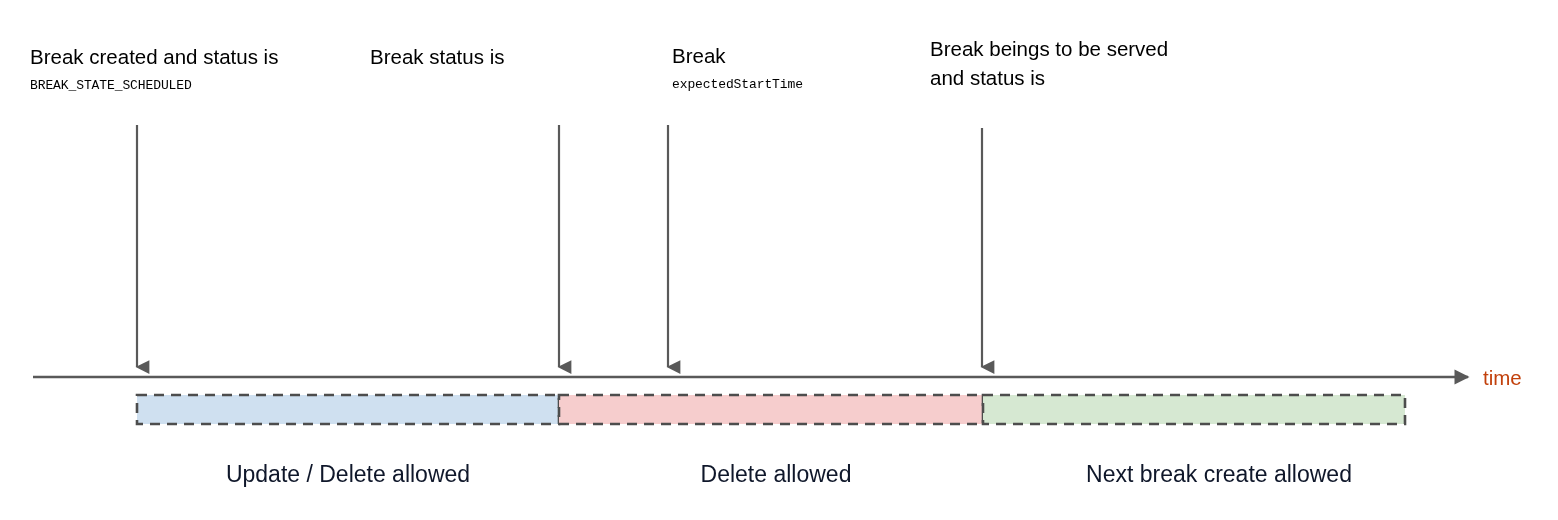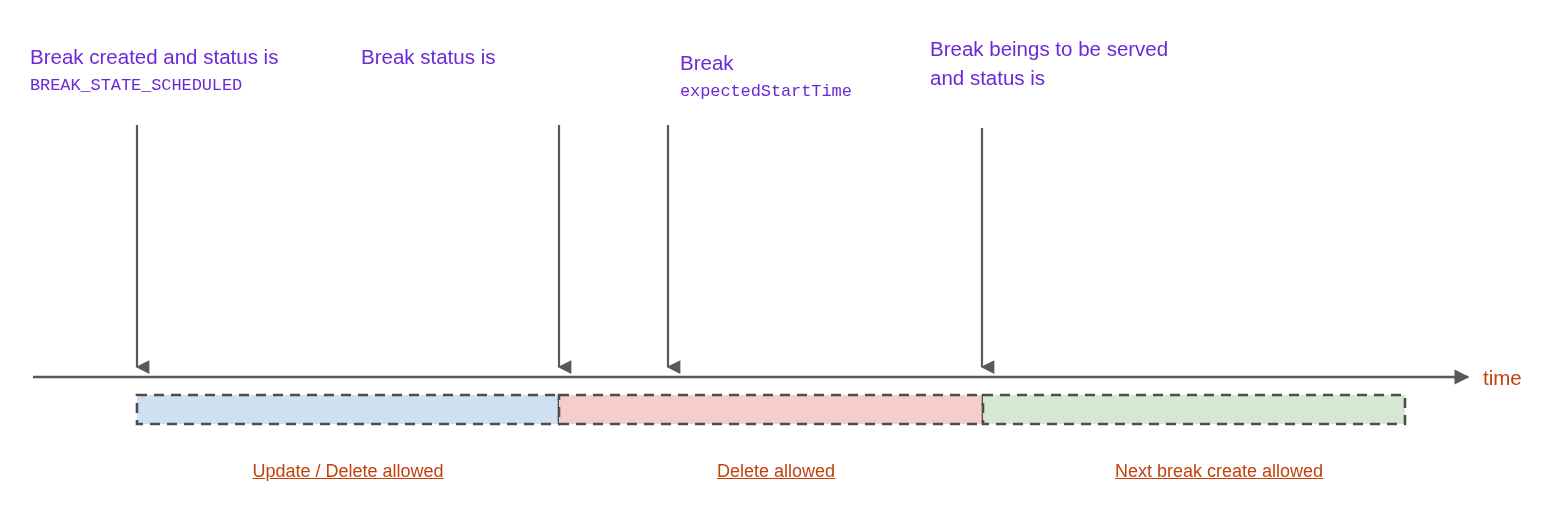--- a/index.html
+++ b/index.html
@@ -24,43 +24,42 @@
     left: 0;
     top: 0;
     width: 1558px;
     height: 520px;
   }
   .anno {
     position: absolute;
     font-family: "Liberation Sans", sans-serif;
     font-size: 20.5px;
     line-height: 29px;
-    color: #6d28d9;
+    color: #000000;
     white-space: nowrap;
   }
   .anno .mono {
     font-family: "Liberation Mono", "DejaVu Sans Mono", monospace;
-    font-size: 17px;
+    font-size: 13px;
     letter-spacing: -0.1px;
   }
   .anno .plain {
     font-family: "Liberation Sans", sans-serif;
     font-size: 20.5px;
   }
   .anno-line {
     display: block;
   }
   .seg-label {
     position: absolute;
     font-family: "Liberation Sans", sans-serif;
-    font-size: 18px;
-    color: #c2410c;
+    font-size: 23px;
+    color: #0f172a;
     white-space: nowrap;
     transform: translateX(-50%);
-    text-decoration: underline;
   }
   .axis-label {
     position: absolute;
     font-family: "Liberation Sans", sans-serif;
     font-size: 20.5px;
     color: #c2410c;
     white-space: nowrap;
   }
 </style>
 </head>
@@ -94,25 +93,25 @@
       <rect id="segment-rect-1" stroke-dasharray="10 7" stroke-width="2.6" x="559" y="395" width="424" height="29" fill="#f6cdcd" stroke="#4d4d4d"></rect>
       <rect id="segment-rect-2" stroke-dasharray="10 7" stroke-width="2.6" x="983" y="395" width="422" height="29" fill="#d6e8d2" stroke="#4d4d4d"></rect>
     </g>
   </svg>
 
   <div class="anno" id="anno-0" style="left: 30px; top: 42px;">
     <span class="anno-line plain">Break created and status is</span>
     <span class="anno-line mono">BREAK_STATE_SCHEDULED</span>
   </div>
 
-  <div class="anno" id="anno-1" style="left: 361px; top: 42px; text-align: center;">
+  <div class="anno" id="anno-1" style="left: 370px; top: 42px; text-align: center;">
     <span class="anno-line plain">Break status is</span>
   </div>
 
-  <div class="anno" id="anno-2" style="left: 672px; top: 48px; margin-left: 8px;">
+  <div class="anno" id="anno-2" style="left: 672px; top: 41px;">
     <span class="anno-line plain">Break</span>
     <span class="anno-line mono">expectedStartTime</span>
   </div>
 
   <div class="anno" id="anno-3" style="left: 930px; top: 34px;">
     <span class="anno-line plain">Break beings to be served</span>
     <span class="anno-line plain">and status is</span>
   </div>
 
   <div class="seg-label" id="seg-label-0" style="left: 348px; top: 461px;">Update / Delete allowed</div>

